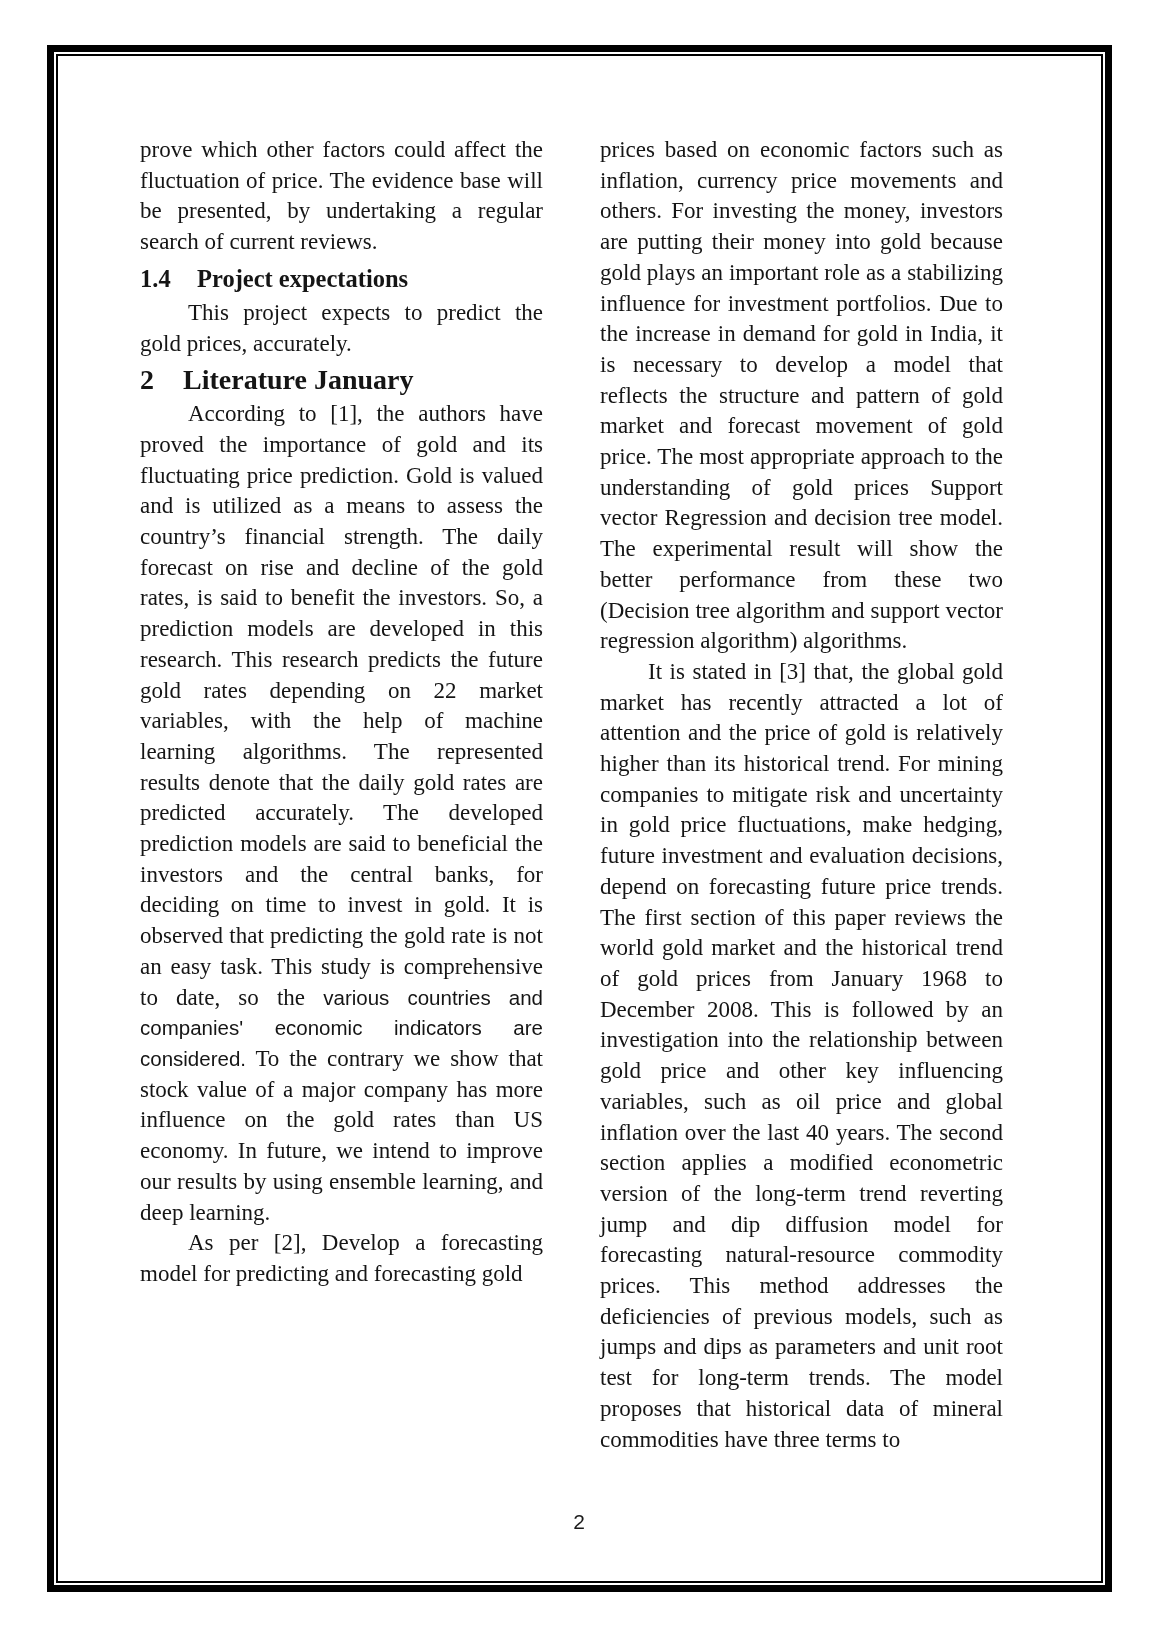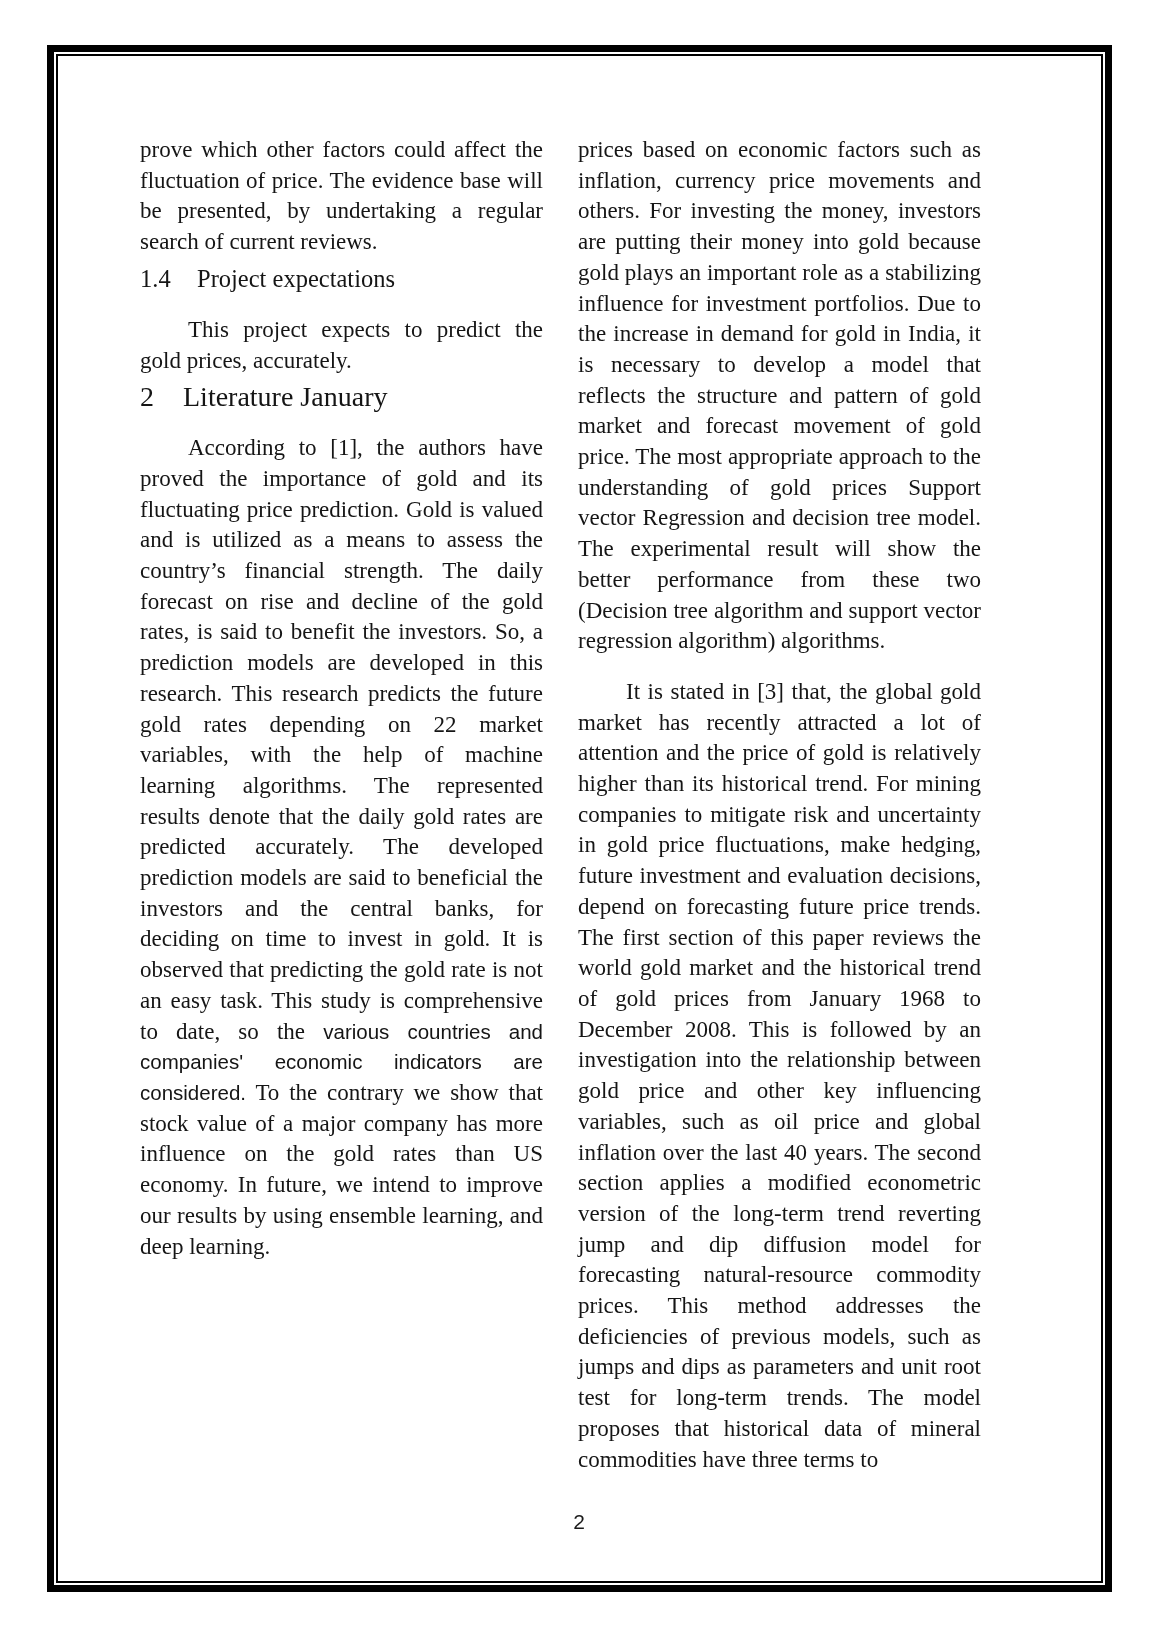--- a/index.html
+++ b/index.html
@@ -29,41 +29,40 @@
     position: absolute;
     inset: 2px;
     border: 2px solid #000000;
   }
   .content {
     position: absolute;
     left: 140px;
     top: 135px;
     width: 878px;
     display: flex;
-    gap: 35px;
+    gap: 57px;
   }
   .col {
     width: 403px;
     flex: none;
     text-align: justify;
     font-size: 23px;
     line-height: 30.7px;
   }
   .col p {
     margin: 0;
   }
   .col p.ind {
     text-indent: 48px;
-    margin-top: 20px;
   }
   h2, h3 {
     display: flex;
     margin: 5px 0 3px 0;
     text-align: left;
-    font-weight: normal;
+    font-weight: bold;
     line-height: 32px;
   }
   h3 { font-size: 24.5px; }
   h2 { font-size: 28px; }
   h3 .hnum { width: 57px; flex: none; }
   h2 .hnum { width: 43px; flex: none; }
   .sans {
     font-family: "Liberation Sans", sans-serif;
     font-size: 20.5px;
   }
@@ -100,20 +99,21 @@
 
 
 
       <h2>
         <span class="hnum">2</span>
         <span>Literature January</span>
       </h2>
 
       <p class="ind"><span>According to [1], the authors have proved the importance of gold and its fluctuating price prediction. Gold is valued and is utilized as a means to assess the country’s financial strength. The daily forecast on rise and decline of the gold rates, is said to benefit the investors. So, a prediction models are developed in this research. This research predicts the future gold rates depending on 22 market variables, with the help of machine learning algorithms. The represented results denote that the daily gold rates are predicted accurately. The developed prediction models are said to beneficial the investors and the central banks, for deciding on time to invest in gold. It is observed that predicting the gold rate is not an easy task. This study is comprehensive to date, so the </span><span class="sans">various countries and companies' economic indicators are considered.</span><span> To the contrary we show that stock value of a major company has more influence on the gold rates than US economy. In future, we intend to improve our results by using ensemble learning, and deep learning.</span></p>
 
+      <p class="ind">As per [2], Develop a forecasting model for predicting and forecasting gold</p>
     </div>
 
     <div class="col">
       <p>prices based on economic factors such as inflation, currency price movements and others. For investing the money, investors are putting their money into gold because gold plays an important role as a stabilizing influence for investment portfolios. Due to the increase in demand for gold in India, it is necessary to develop a model that reflects the structure and pattern of gold market and forecast movement of gold price. The most appropriate approach to the understanding of gold prices Support vector Regression and decision tree model. The experimental result will show the better performance from these two (Decision tree algorithm and support vector regression algorithm) algorithms.</p>
       <p class="ind">It is stated in [3] that, the global gold market has recently attracted a lot of attention and the price of gold is relatively higher than its historical trend. For mining companies to mitigate risk and uncertainty in gold price fluctuations, make hedging, future investment and evaluation decisions, depend on forecasting future price trends. The first section of this paper reviews the world gold market and the historical trend of gold prices from January 1968 to December 2008. This is followed by an investigation into the relationship between gold price and other key influencing variables, such as oil price and global inflation over the last 40 years. The second section applies a modified econometric version of the long-term trend reverting jump and dip diffusion model for forecasting natural-resource commodity prices. This method addresses the deficiencies of previous models, such as jumps and dips as parameters and unit root test for long-term trends. The model proposes that historical data of mineral commodities have three terms to</p>
     </div>
 
   </div>
 
   <div class="pagenum">2</div>

